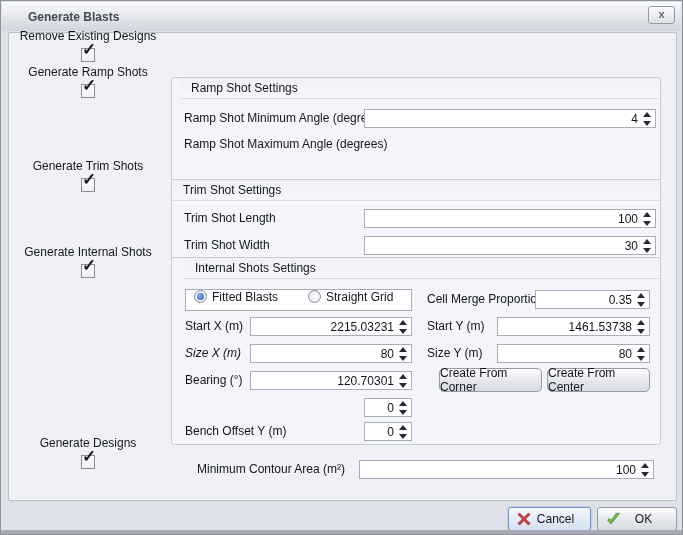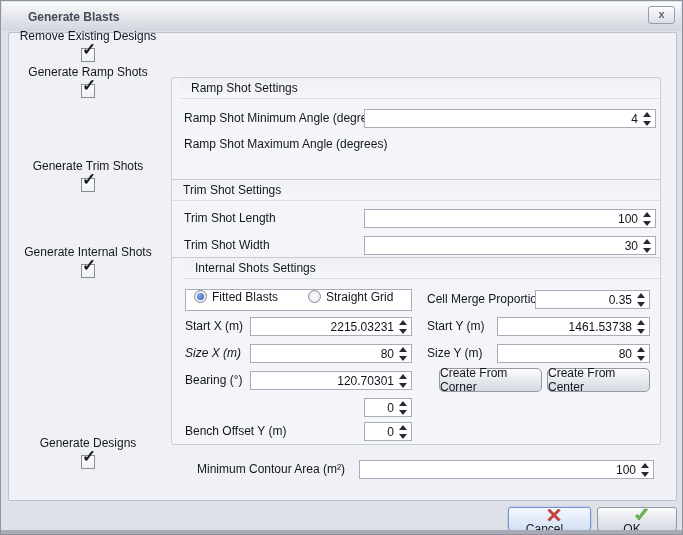--- a/index.html
+++ b/index.html
@@ -118,21 +118,21 @@
     display:flex; align-items:center; justify-content:center;
     cursor:default;
   }
 
   
   .footer-btn {
     position:absolute; height:24px;
     border:1px solid #9599a6; border-radius:3px;
     background:linear-gradient(#fdfdfe, #e6e8ee 50%, #d9dbe3);
     display:flex; align-items:center;
-    font-size:12px; color:#14171f; cursor:default;flex-direction:column;
+    font-size:12px; color:#14171f; cursor:default;
   }
   .footer-btn.focused {
     border:1px solid #6f94d6;
     background:linear-gradient(#f6f9fd, #e3ebf7 50%, #d3e0f2);
     box-shadow:0 0 2px rgba(90,130,200,.6);
   }
   .footer-btn .ico { margin-left:8px; display:flex; }
   .footer-btn .cap { flex:1; text-align:center; padding-right:10px; }
 </style>
 </head>

